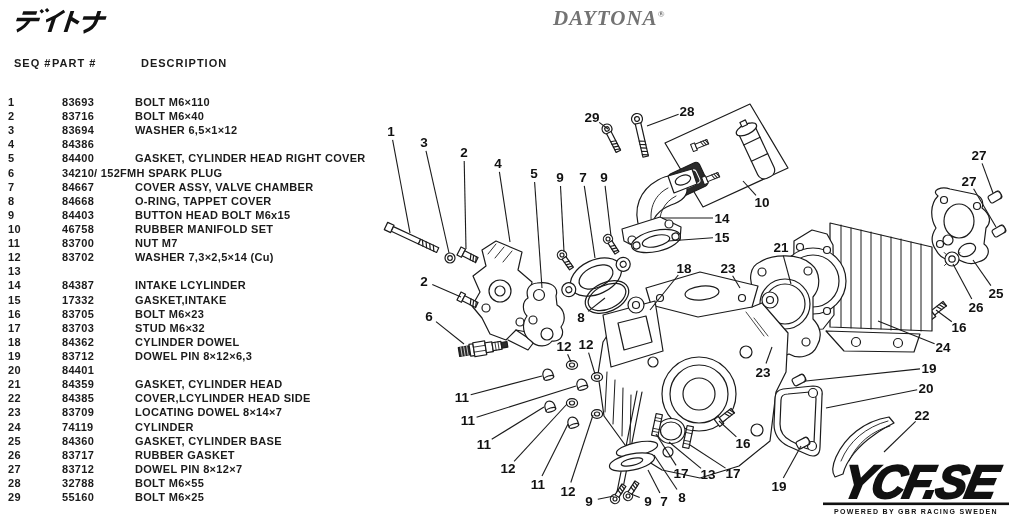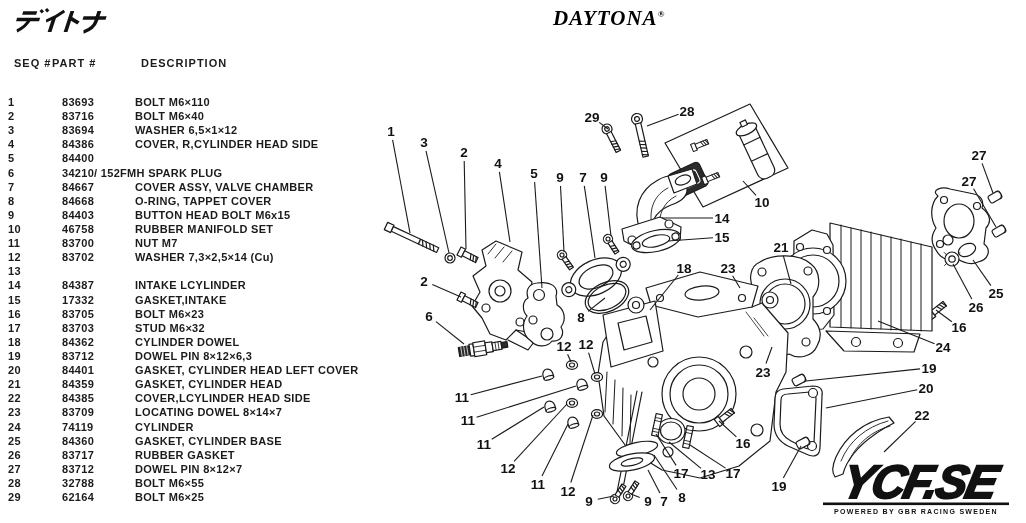--- a/index.html
+++ b/index.html
@@ -1,19 +1,19 @@
 <!DOCTYPE html>
 <html><head>
 <meta charset="utf-8">
 <style>
   html,body{margin:0;padding:0;background:#fff;}
   .page{position:relative;width:1026px;height:523px;background:#fff;overflow:hidden;
         font-family:"Liberation Sans",sans-serif;color:#1b1b1b;}
   .jp-logo{position:absolute;left:6px;top:4px;}
-  .brand{position:absolute;left:553px;top:6px;color:#000000;
+  .brand{position:absolute;left:553px;top:6px;color:#737373;
          font-family:"Liberation Serif",serif;font-style:italic;font-weight:bold;
          font-size:21px;letter-spacing:1px;white-space:nowrap;}
   .brand sup{font-size:9px;vertical-align:8px;letter-spacing:0;}
   .ptable{position:absolute;left:8px;top:57px;width:380px;font-weight:bold;}
   .thead{position:absolute;top:0;left:0;height:12px;font-size:11px;letter-spacing:1px;white-space:nowrap;}
   .thead span{position:absolute;top:0;margin-left:6px;}
   .h-seq{left:0;} .h-part{left:38px;} .h-desc{left:127px;}
   #parts-rows{position:absolute;top:39px;left:0;width:380px;}
   .prow{position:relative;height:14.12px;font-size:11px;letter-spacing:.3px;white-space:nowrap;}
   .prow span{position:absolute;top:0;}
@@ -65,25 +65,25 @@
           <span class="c-desc">BOLT M6×40</span>
         </div>
         <div class="prow">
           <span class="c-seq">3</span>
           <span class="c-part">83694</span>
           <span class="c-desc">WASHER 6,5×1×12</span>
         </div>
         <div class="prow">
           <span class="c-seq">4</span>
           <span class="c-part">84386</span>
-          <span class="c-desc">COVER, R,CYLINDER HEAD SIDE</span>
         </div>
         <div class="prow">
           <span class="c-seq">5</span>
           <span class="c-part">84400</span>
+          <span class="c-desc">GASKET, CYLINDER HEAD RIGHT COVER</span>
         </div>
         <div class="prow">
           <span class="c-seq">6</span>
           <span class="c-part">34210/ 152FMH SPARK PLUG</span>
         </div>
         <div class="prow">
           <span class="c-seq">7</span>
           <span class="c-part">84667</span>
           <span class="c-desc">COVER ASSY, VALVE CHAMBER</span>
         </div>
@@ -141,21 +141,20 @@
           <span class="c-desc">CYLINDER DOWEL</span>
         </div>
         <div class="prow">
           <span class="c-seq">19</span>
           <span class="c-part">83712</span>
           <span class="c-desc">DOWEL PIN 8×12×6,3</span>
         </div>
         <div class="prow">
           <span class="c-seq">20</span>
           <span class="c-part">84401</span>
-          <span class="c-desc">GASKET, CYLINDER HEAD LEFT COVER</span>
         </div>
         <div class="prow">
           <span class="c-seq">21</span>
           <span class="c-part">84359</span>
           <span class="c-desc">GASKET, CYLINDER HEAD</span>
         </div>
         <div class="prow">
           <span class="c-seq">22</span>
           <span class="c-part">84385</span>
           <span class="c-desc">COVER,LCYLINDER HEAD SIDE</span>
@@ -185,21 +184,21 @@
           <span class="c-part">83712</span>
           <span class="c-desc">DOWEL PIN 8×12×7</span>
         </div>
         <div class="prow">
           <span class="c-seq">28</span>
           <span class="c-part">32788</span>
           <span class="c-desc">BOLT M6×55</span>
         </div>
         <div class="prow">
           <span class="c-seq">29</span>
-          <span class="c-part">62164</span>
+          <span class="c-part">55160</span>
           <span class="c-desc">BOLT M6×25</span>
         </div>
       </div>
   </div>
 
   <svg class="diagram" width="1026" height="523" viewBox="0 0 1026 523">
     <defs>
       <g id="boltS">
           <circle cx="0" cy="0" r="4.6"></circle>
           <circle cx="0" cy="0" r="2"></circle>

